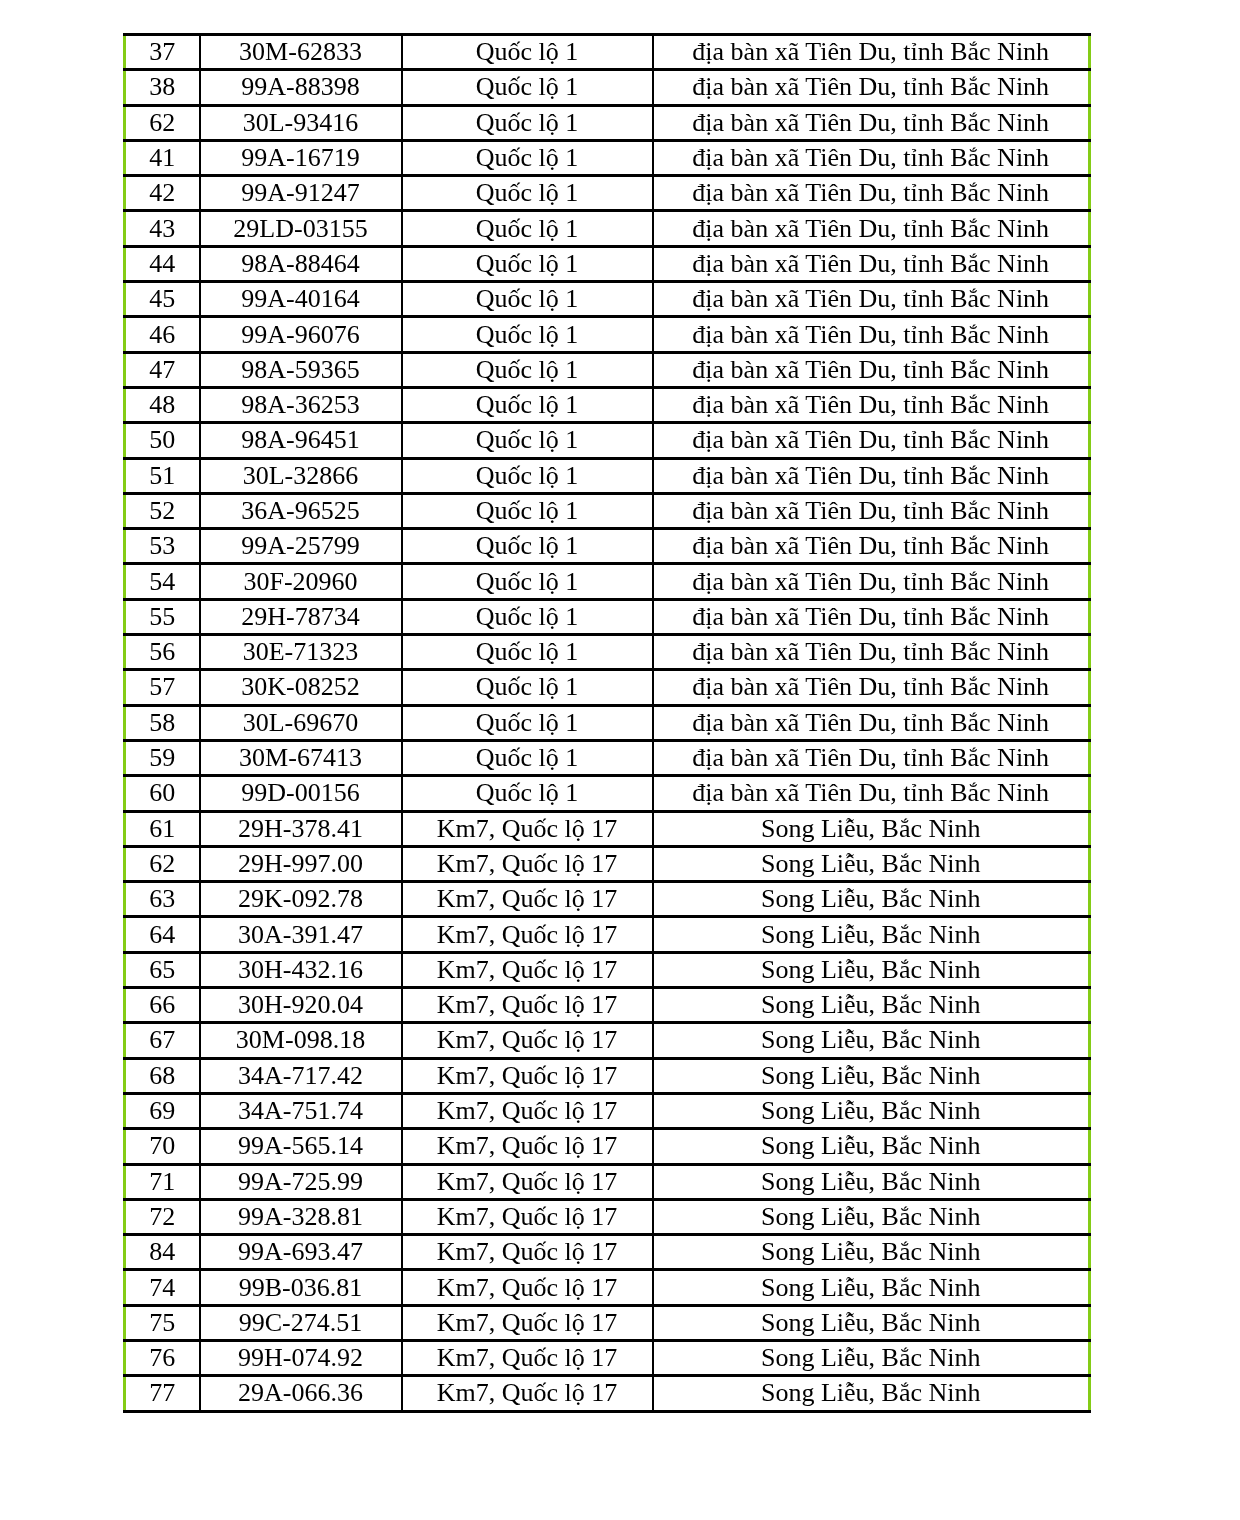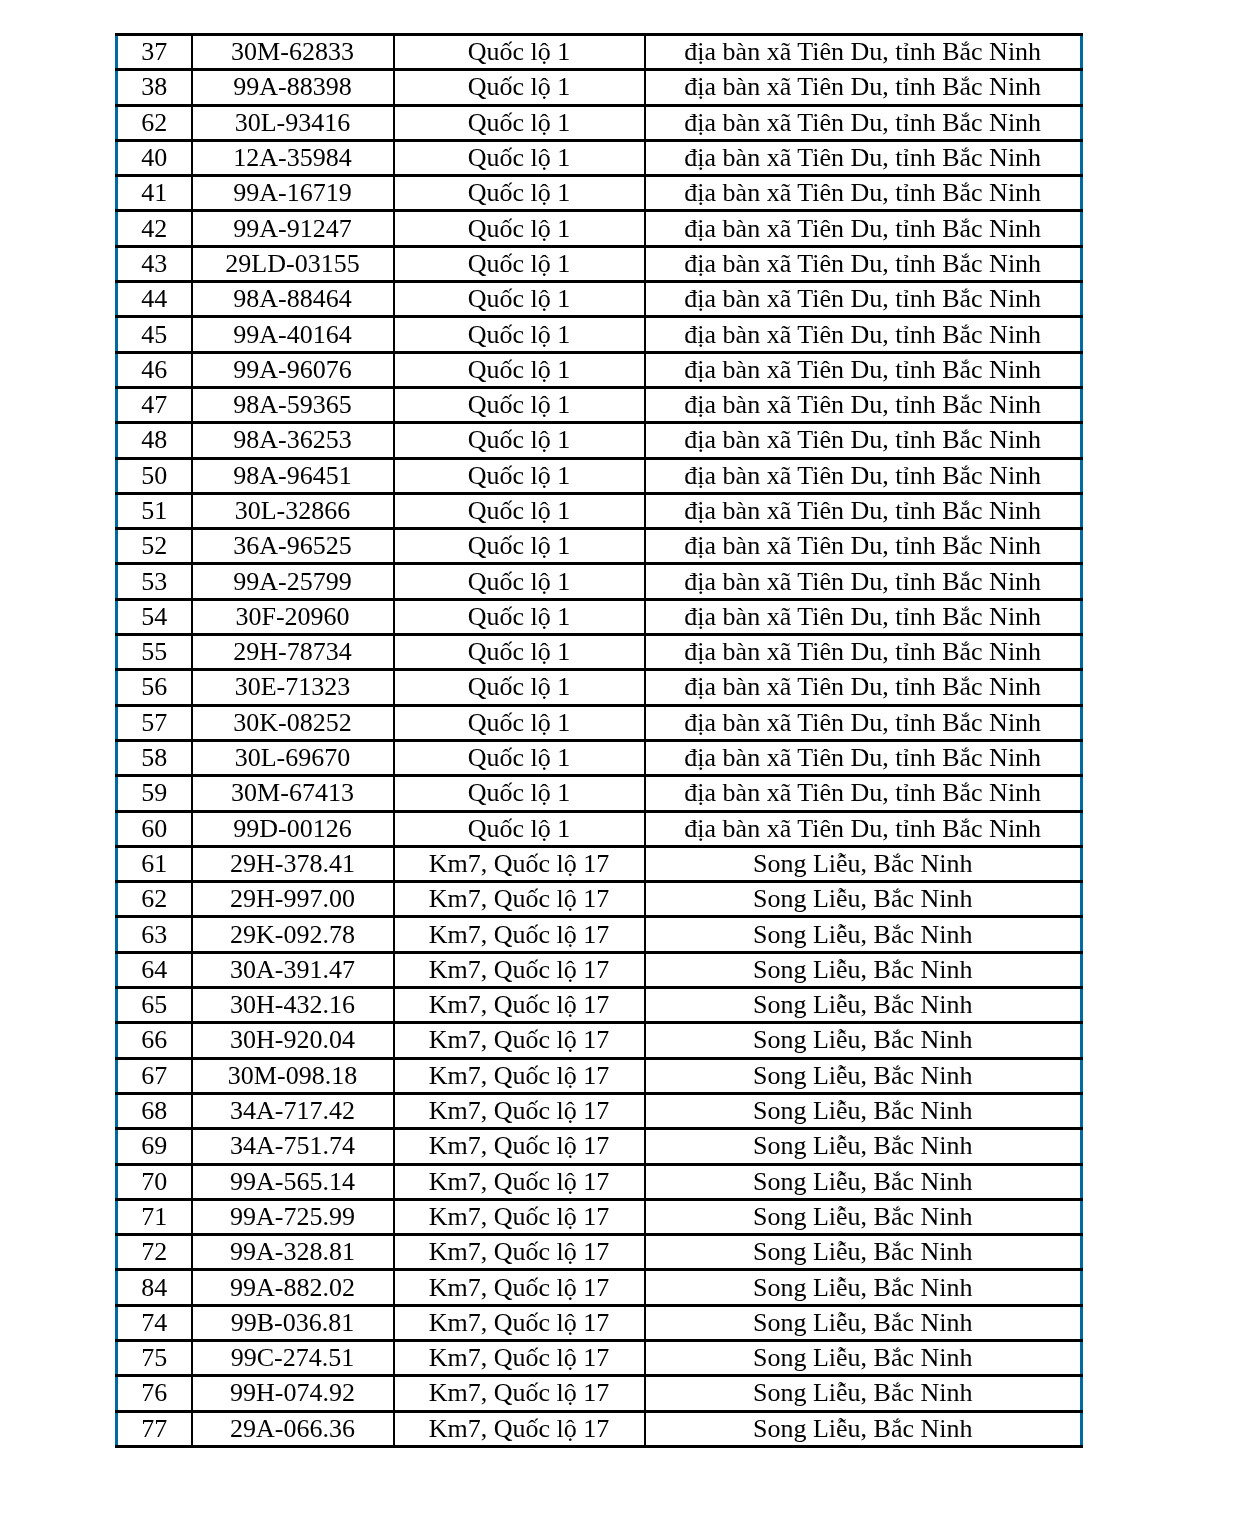--- a/index.html
+++ b/index.html
@@ -15,26 +15,26 @@
   }
   .page {
     position: relative;
     width: 1240px;
     height: 1520px;
     background: #ffffff;
     overflow: hidden;
   }
   table.plates-table {
     position: absolute;
-    left: 115px;
+    left: 123px;
     top: 33px;
     width: 965px;
     border-collapse: collapse;
     table-layout: fixed;
-    border: 3px solid #0369a1;
+    border: 3px solid #84cc16;
   }
   table.plates-table td {
     border-left: 2px solid #000000;
     border-right: 2px solid #000000;
     border-top: 3px solid #000000;
     border-bottom: 3px solid #000000;
     padding: 0;
     height: 32.3px;
     text-align: center;
     vertical-align: middle;
@@ -72,26 +72,20 @@
           <td>Quốc lộ 1</td>
           <td>địa bàn xã Tiên Du, tỉnh Bắc Ninh</td>
         </tr>
         <tr>
           <td>62</td>
           <td>30L-93416</td>
           <td>Quốc lộ 1</td>
           <td>địa bàn xã Tiên Du, tỉnh Bắc Ninh</td>
         </tr>
         <tr>
-          <td>40</td>
-          <td>12A-35984</td>
-          <td>Quốc lộ 1</td>
-          <td>địa bàn xã Tiên Du, tỉnh Bắc Ninh</td>
-        </tr>
-        <tr>
           <td>41</td>
           <td>99A-16719</td>
           <td>Quốc lộ 1</td>
           <td>địa bàn xã Tiên Du, tỉnh Bắc Ninh</td>
         </tr>
         <tr>
           <td>42</td>
           <td>99A-91247</td>
           <td>Quốc lộ 1</td>
           <td>địa bàn xã Tiên Du, tỉnh Bắc Ninh</td>
@@ -187,21 +181,21 @@
           <td>địa bàn xã Tiên Du, tỉnh Bắc Ninh</td>
         </tr>
         <tr>
           <td>59</td>
           <td>30M-67413</td>
           <td>Quốc lộ 1</td>
           <td>địa bàn xã Tiên Du, tỉnh Bắc Ninh</td>
         </tr>
         <tr>
           <td>60</td>
-          <td>99D-00126</td>
+          <td>99D-00156</td>
           <td>Quốc lộ 1</td>
           <td>địa bàn xã Tiên Du, tỉnh Bắc Ninh</td>
         </tr>
         <tr>
           <td>61</td>
           <td>29H-378.41</td>
           <td>Km7, Quốc lộ 17</td>
           <td>Song Liễu, Bắc Ninh</td>
         </tr>
         <tr>
@@ -265,21 +259,21 @@
           <td>Song Liễu, Bắc Ninh</td>
         </tr>
         <tr>
           <td>72</td>
           <td>99A-328.81</td>
           <td>Km7, Quốc lộ 17</td>
           <td>Song Liễu, Bắc Ninh</td>
         </tr>
         <tr>
           <td>84</td>
-          <td>99A-882.02</td>
+          <td>99A-693.47</td>
           <td>Km7, Quốc lộ 17</td>
           <td>Song Liễu, Bắc Ninh</td>
         </tr>
         <tr>
           <td>74</td>
           <td>99B-036.81</td>
           <td>Km7, Quốc lộ 17</td>
           <td>Song Liễu, Bắc Ninh</td>
         </tr>
         <tr>

